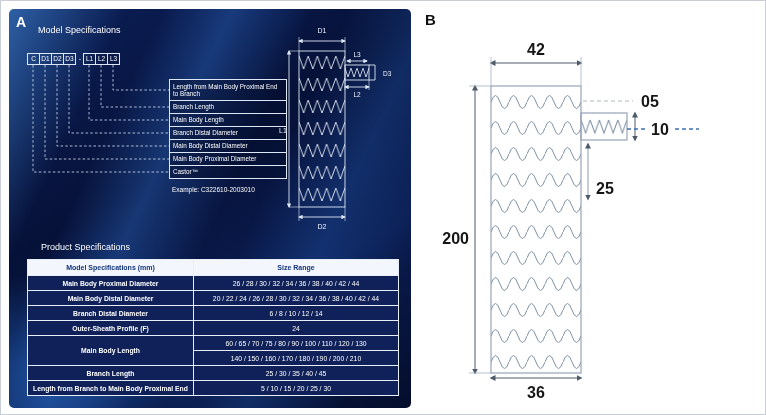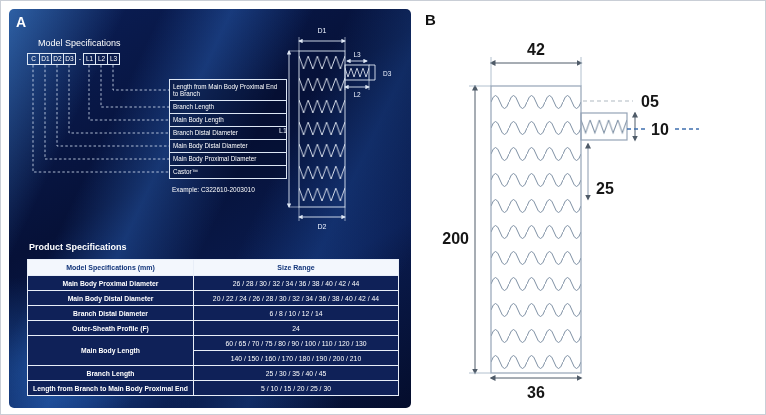--- a/index.html
+++ b/index.html
@@ -12,39 +12,39 @@
   .panel-a { position:absolute; left:8px; top:8px; width:402px; height:399px;
     border-radius:5px; overflow:hidden;
     background:
       radial-gradient(ellipse 260px 150px at 10% 90%, rgba(45,125,225,.40), transparent 62%),
       linear-gradient(115deg, rgba(80,160,240,.50) 0%, rgba(20,50,120,0) 20%),
       linear-gradient(115deg, transparent 26%, rgba(50,115,210,.38) 38%, transparent 52%),
       linear-gradient(115deg, transparent 58%, rgba(40,100,190,.30) 72%, transparent 88%),
       linear-gradient(150deg, #0b1f58 0%, #061138 40%, #0a1c50 70%, #040d2c 100%);
   }
   .a-label { position:absolute; left:7px; top:5px; color:#fff; font-weight:bold; font-size:14px; }
-  .a-title { position:absolute; left:29px; top:16px; color:#fff; font-size:9px;margin-top:13px; }
+  .a-title { position:absolute; left:29px; top:16px; color:#fff; font-size:9px; }
 
   .cbox { position:absolute; top:44px; width:13px; height:12px; border:1px solid #dde7f5;
           color:#fff; font-size:6.5px; line-height:10px; text-align:center; }
   .csep { position:absolute; top:44px; width:6px; height:12px; color:#fff; font-size:7px;
           line-height:12px; text-align:center; }
 
   .connectors { position:absolute; left:0; top:0; width:402px; height:399px; pointer-events:none; }
 
   .legend { position:absolute; left:160px; top:70px; width:118px; }
   .lg { border:1px solid #dde7f5; color:#fff; font-size:6.3px; line-height:1.15;
         padding:1px 3px; margin-top:-1px; min-height:14px; display:flex; align-items:center;
         background:rgba(4,13,44,.45); }
   .lg.first { height:22px; margin-top:0; }
   .example { position:absolute; left:163px; top:177px; color:#fff; font-size:6.5px; }
 
   .stent-a { position:absolute; left:268px; top:12px; }
 
-  .prod-title { position:absolute; left:20px; top:233px; color:#fff; font-size:9px;font-weight:bold; }
+  .prod-title { position:absolute; left:32px; top:233px; color:#fff; font-size:9px; }
 
   .spec-table { position:absolute; left:18px; top:250px; width:372px;
                 border-collapse:collapse; table-layout:fixed; }
   .spec-table th { background:#f3f7fd; color:#12357a; font-size:7px; font-weight:bold;
                    border:1px solid #e8eef8; height:16px; padding:0 2px; text-align:center; }
   .spec-table td { background:#0f2158; color:#ffffff; font-size:6.8px;
                    border:1px solid #e8eef8; height:15px; padding:0 2px; text-align:center; }
   .spec-table td.lbl { font-weight:bold; }
 
   

